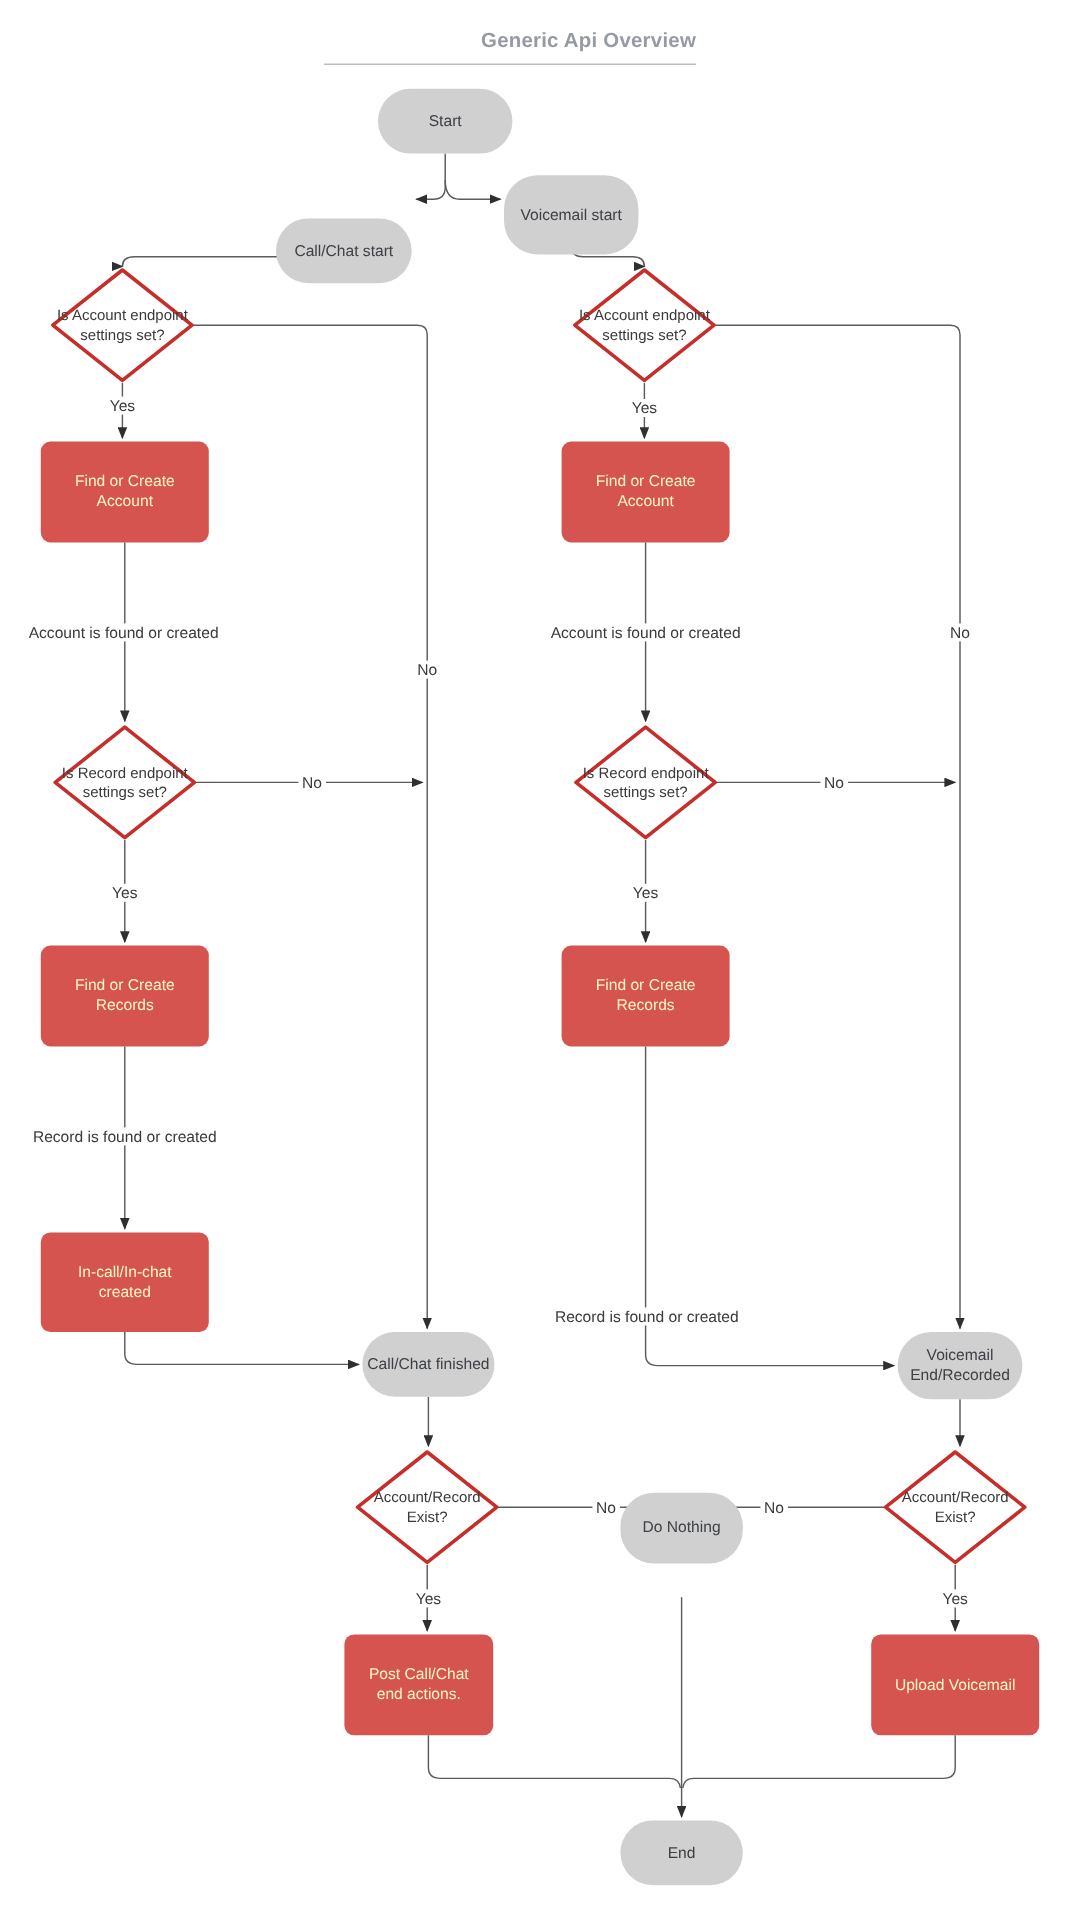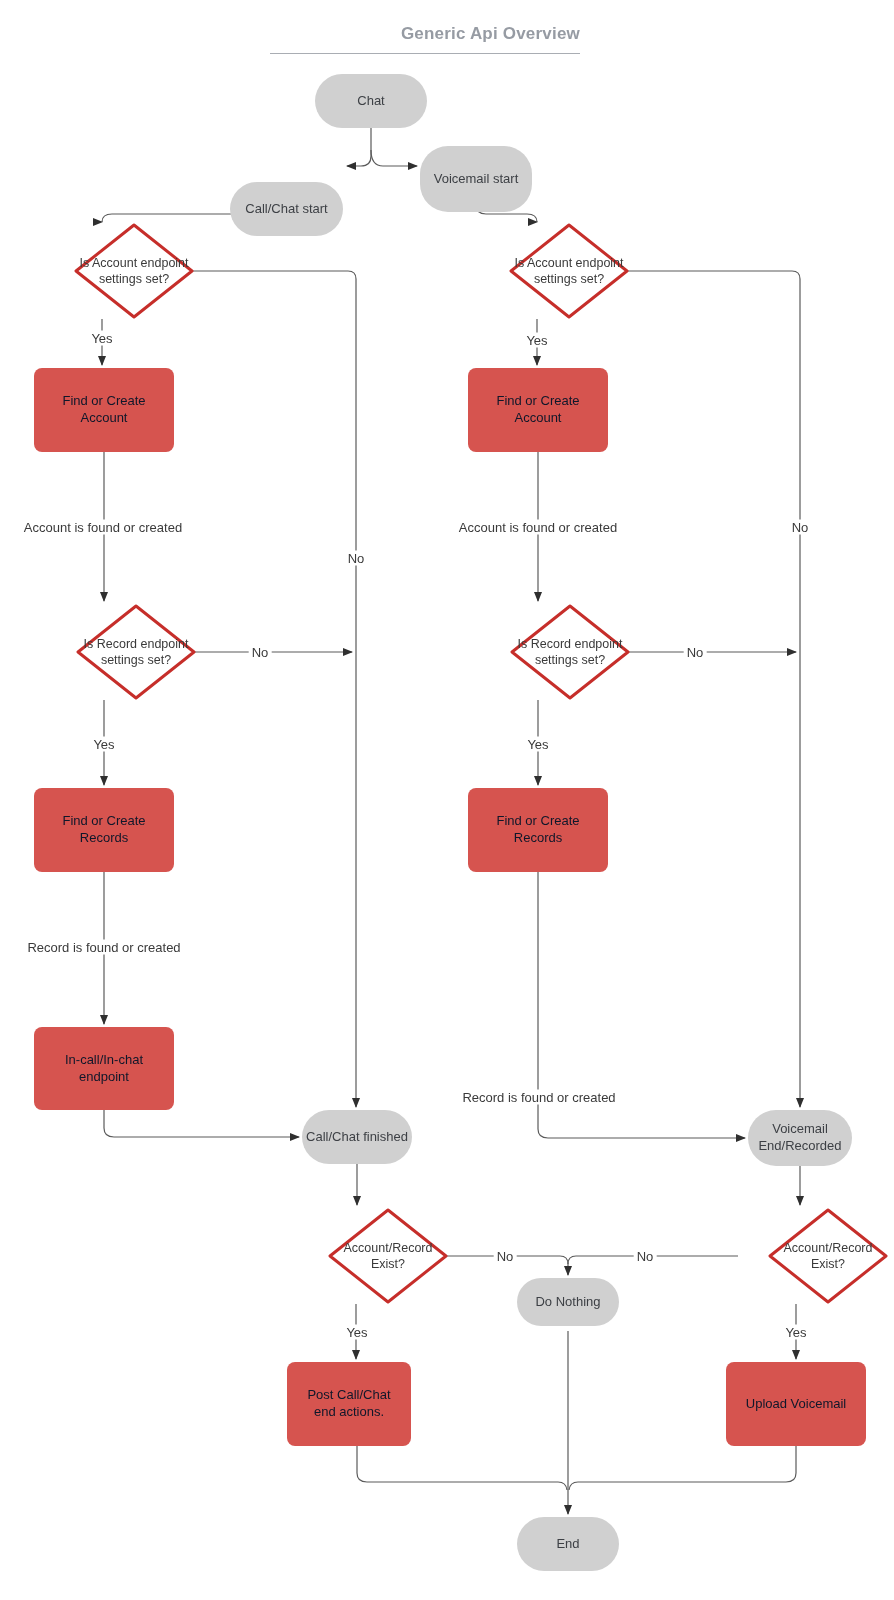--- a/index.html
+++ b/index.html
@@ -9,22 +9,22 @@
   }
   .title{
     position:absolute;left:270px;top:24px;width:310px;text-align:right;
     font-size:17px;font-weight:bold;color:#969ba3;padding-bottom:9px;
     border-bottom:1px solid #a9adb3;letter-spacing:.2px;
   }
   svg.wires{position:absolute;left:0;top:0;pointer-events:none;}
   .node{position:absolute;display:flex;align-items:center;justify-content:center;
     text-align:center;font-size:13px;line-height:1.3;color:#3d4045;box-sizing:border-box;}
   .pill{background:#d0d0d0;border-radius:28px;}
-  .process{background:#d6544f;border-radius:8px;color:#0f172a;padding:4px 10px;}
-  .diamond{position:absolute;width:120px;height:96px;margin-left:32px;}
+  .process{background:#d6544f;border-radius:8px;color:#fef9c3;padding:4px 10px;}
+  .diamond{position:absolute;width:120px;height:96px;}
   .diamond svg{position:absolute;left:0;top:0;}
   .diamond .dlabel{position:absolute;left:5px;top:0;width:110px;height:96px;display:flex;
     align-items:center;justify-content:center;text-align:center;font-size:12.5px;
     line-height:1.3;color:#3a3a3a;}
   .edge-label{position:absolute;transform:translate(-50%,-50%);background:#ffffff;
     padding:0 3px;font-size:13px;color:#3a3a3a;white-space:nowrap;}
 </style>
 </head>
 <body>
 
@@ -62,21 +62,21 @@
       <path d="M 738 1256 H 576 Q 568 1256 568 1264"></path>
       <path d="M 356 1304 V 1359" marker-end="url(#arrow)"></path>
       <path d="M 796 1304 V 1359" marker-end="url(#arrow)"></path>
       <path d="M 568 1331 V 1514" marker-end="url(#arrow)"></path>
       <path d="M 357 1446 V 1473 Q 357 1482 367 1482 H 558 Q 566 1482 567 1490"></path>
       <path d="M 796 1446 V 1473 Q 796 1482 786 1482 H 578 Q 570 1482 569 1490"></path>
     </g>
   </svg>
 
   <div class="node pill" style="left:315px;top:74px;width:112px;height:54px;">
-    <span>Chat</span>
+    <span>Start</span>
   </div>
 
   <div class="node pill" style="left:230px;top:146px;width:113px;height:54px;margin-top:36px;">
     <span>Call/Chat start</span>
   </div>
 
   <div class="node pill" style="left:420px;top:146px;width:112px;height:66px;">
     <span>Voicemail start</span>
   </div>
 
@@ -118,21 +118,21 @@
 
   <div class="node process" style="left:34px;top:788px;width:140px;height:84px;">
     <span>Find or Create Records</span>
   </div>
 
   <div class="node process" style="left:468px;top:788px;width:140px;height:84px;">
     <span>Find or Create Records</span>
   </div>
 
   <div class="node process" style="left:34px;top:1027px;width:140px;height:83px;">
-    <span>In-call/In-chat endpoint</span>
+    <span>In-call/In-chat created</span>
   </div>
 
   <div class="node pill" style="left:302px;top:1110px;width:110px;height:54px;">
     <span>Call/Chat finished</span>
   </div>
 
   <div class="node pill" style="left:748px;top:1110px;width:104px;height:56px;padding:0 8px;">
     <span>Voicemail End/Recorded</span>
   </div>
 
@@ -143,21 +143,21 @@
     <div class="dlabel">Account/Record Exist?</div>
   </div>
 
   <div class="diamond" style="left:736px;top:1208px;">
     <svg width="120" height="96" viewBox="0 0 120 96">
       <polygon points="60,2 118,48 60,94 2,48" fill="#ffffff" stroke="#c62e2a" stroke-width="3" stroke-linejoin="round"></polygon>
     </svg>
     <div class="dlabel">Account/Record Exist?</div>
   </div>
 
-  <div class="node pill" style="left:517px;top:1278px;width:102px;height:48px;align-items:center;">
+  <div class="node pill" style="left:517px;top:1244px;width:102px;height:59px;align-items:center;">
     <span>Do Nothing</span>
   </div>
 
   <div class="node process" style="left:287px;top:1362px;width:124px;height:84px;">
     <span>Post Call/Chat end actions.</span>
   </div>
 
   <div class="node process" style="left:726px;top:1362px;width:140px;height:84px;">
     <span>Upload Voicemail</span>
   </div>

